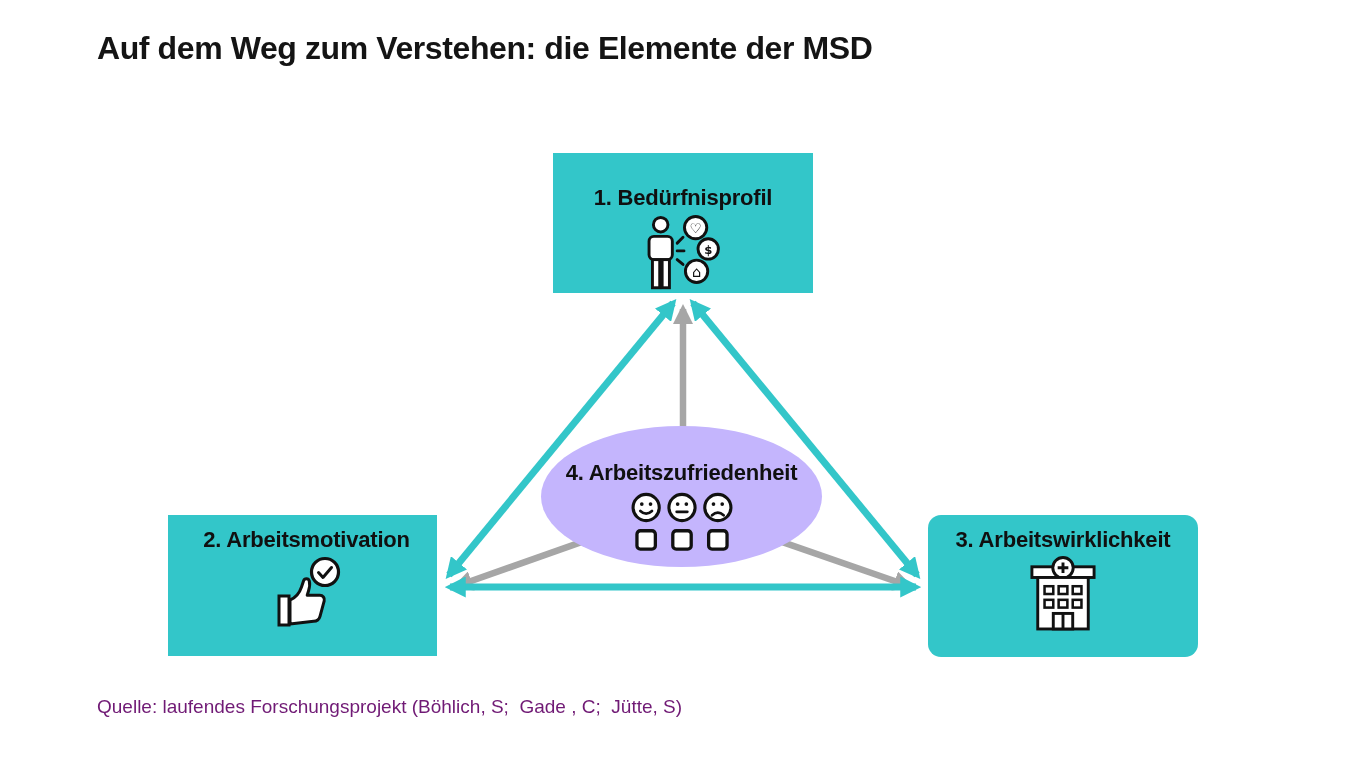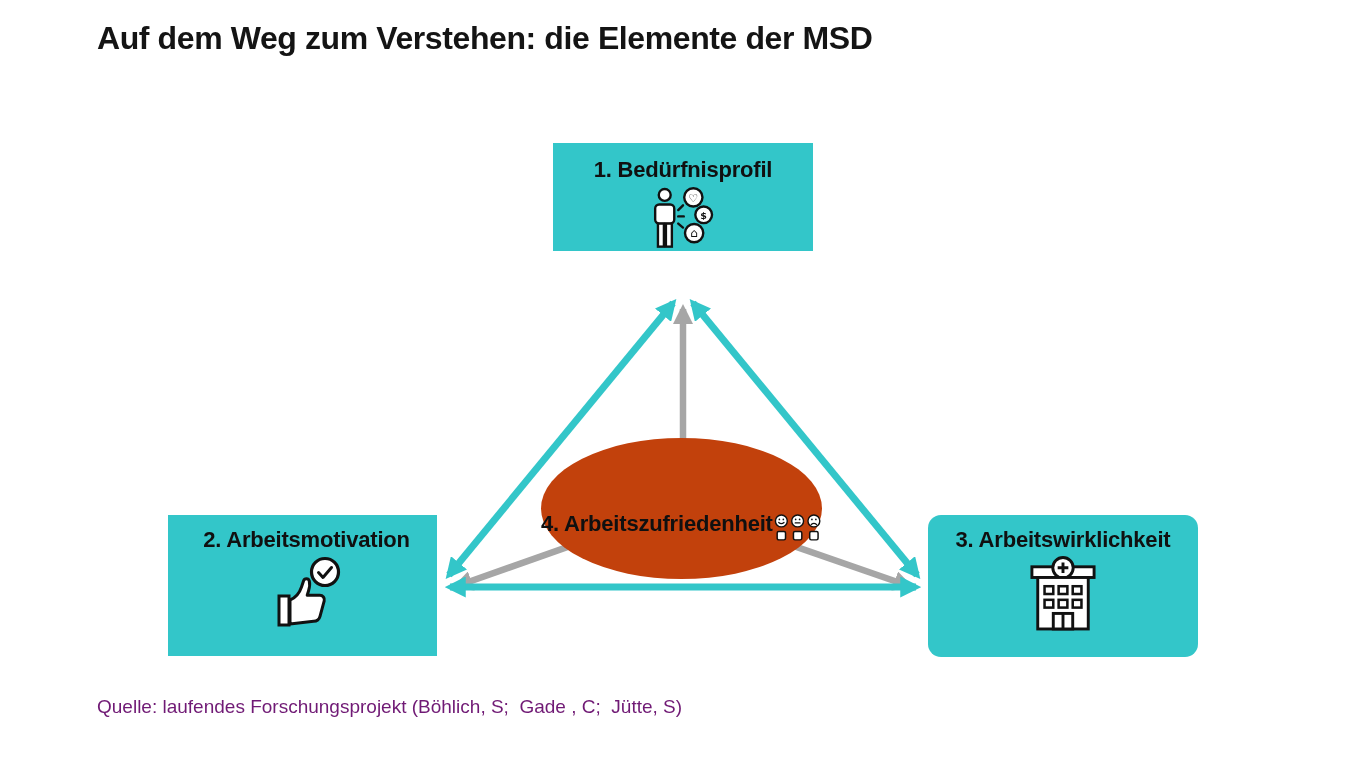--- a/index.html
+++ b/index.html
@@ -1,37 +1,37 @@
 <!DOCTYPE html>
 <html><head>
 <meta charset="utf-8">
 <style>
   html,body{margin:0;padding:0;background:#fff;}
   .slide{
     position:relative; width:1366px; height:768px; background:#ffffff;
     overflow:hidden; font-family:"Liberation Sans", sans-serif; color:#121212;
   }
   .title{
-    position:absolute; left:97px; top:20px; font-size:32px; font-weight:bold;
+    position:absolute; left:97px; top:30px; font-size:32px; font-weight:bold;
     letter-spacing:-0.4px; color:#141414; white-space:nowrap;
   }
   #arrow-layer{position:absolute; left:0; top:0; z-index:1;}
   .ellipse{
-    position:absolute; left:541px; top:438px; width:281px; height:141px;
-    background:#c2410c; border-radius:50%; z-index:2;
-    display:flex; flex-direction:row; align-items:center;
+    position:absolute; left:541px; top:426px; width:281px; height:141px;
+    background:#c4b5fd; border-radius:50%; z-index:2;
+    display:flex; flex-direction:column; align-items:center;
     padding-top:34px; box-sizing:border-box;
   }
   .ellipse .node-label{margin-bottom:2px;}
   .node{
     position:absolute; background:#33c6c9; z-index:3;
     display:flex; flex-direction:column; align-items:center;
     box-sizing:border-box;
   }
-  .node-top{left:553px; top:143px; width:260px; height:108px; padding-top:14px;}
+  .node-top{left:553px; top:153px; width:260px; height:140px; padding-top:32px;}
   .node-left{left:168px; top:515px; width:269px; height:141px; padding-top:12px;padding-left:8px;}
   .node-right{left:928px; top:515px; width:270px; height:142px; padding-top:12px;border-radius:13px;}
   .node-label{
     font-size:22px; font-weight:bold; color:#101010; letter-spacing:-0.2px;
     white-space:nowrap; line-height:1.2;
   }
   .node-icon{margin-top:4px;}
   .source{
     position:absolute; left:97px; top:696px; font-size:19px; color:#701a75;
     white-space:pre;

